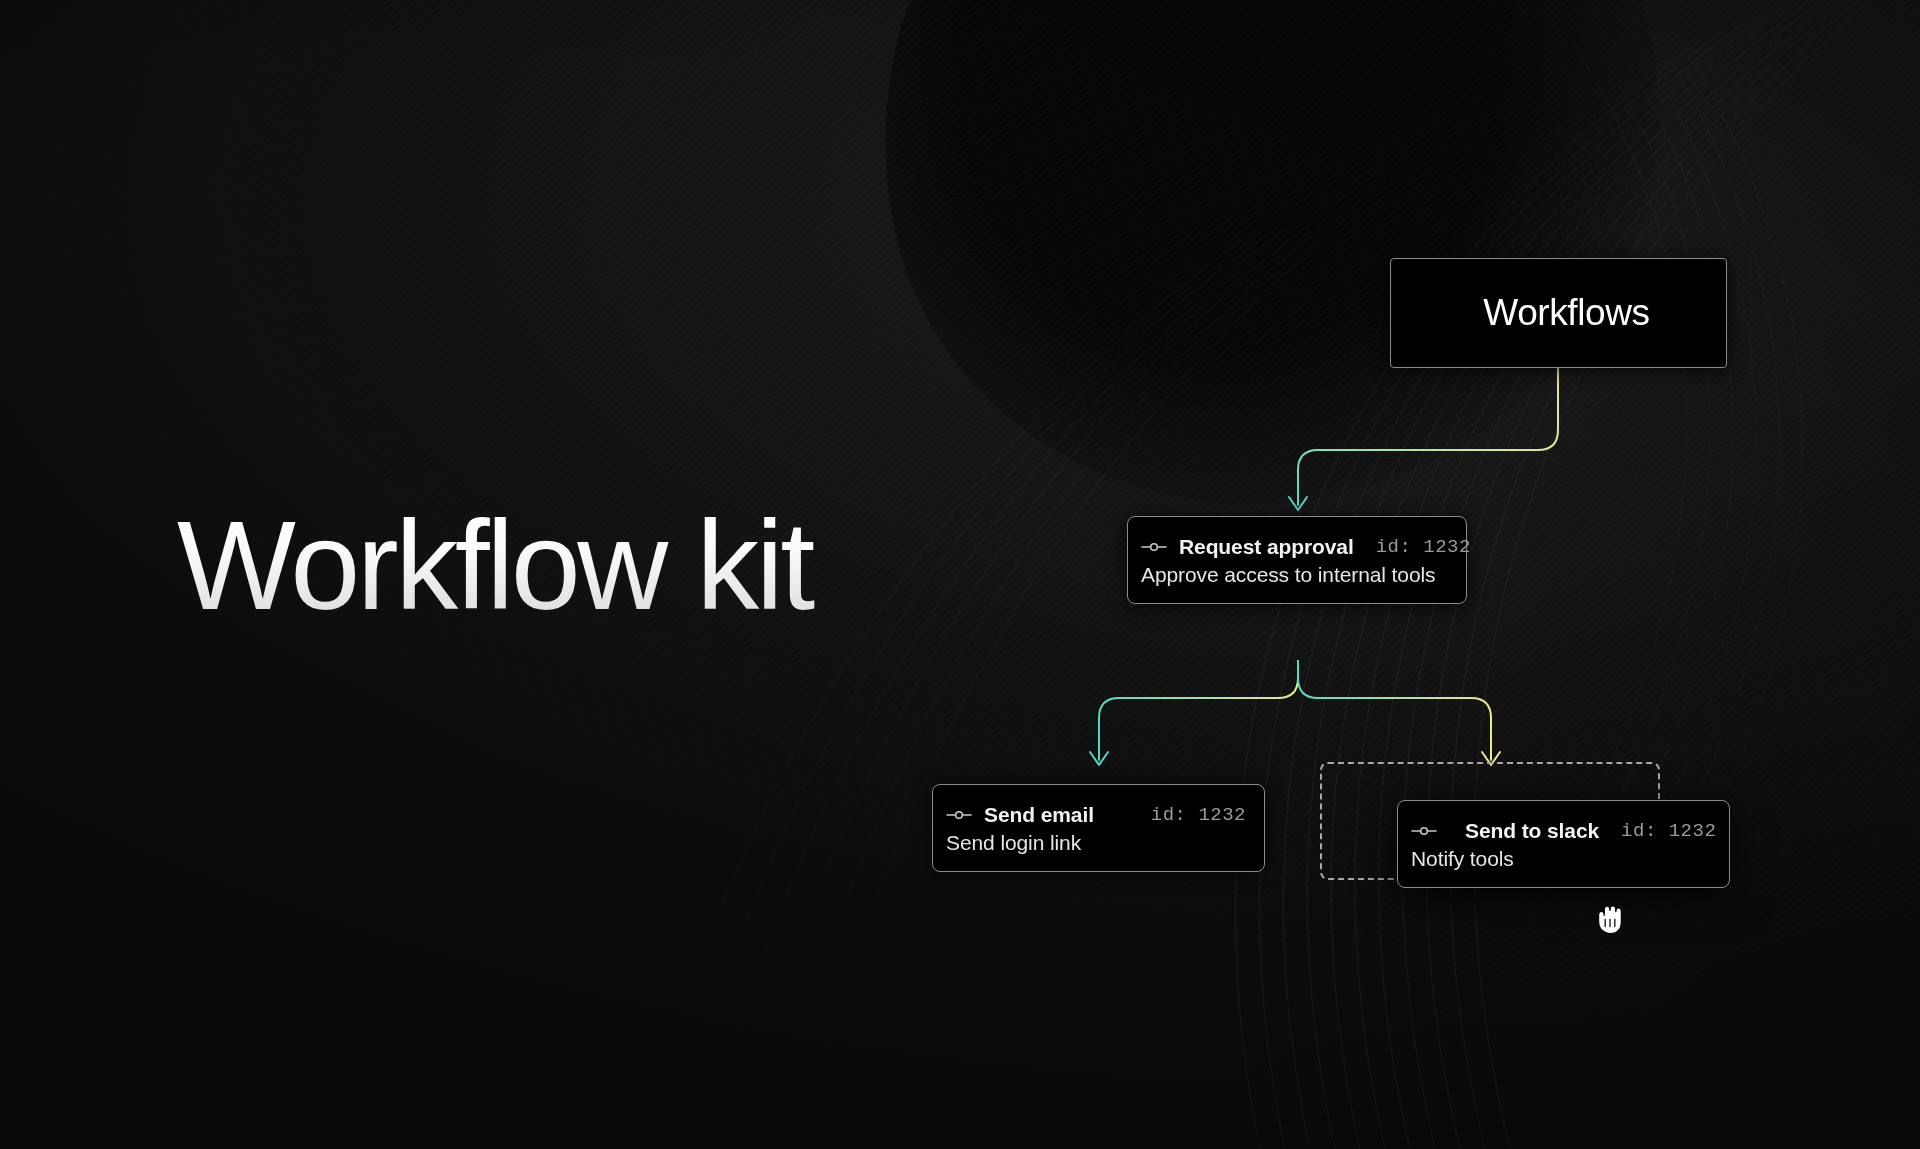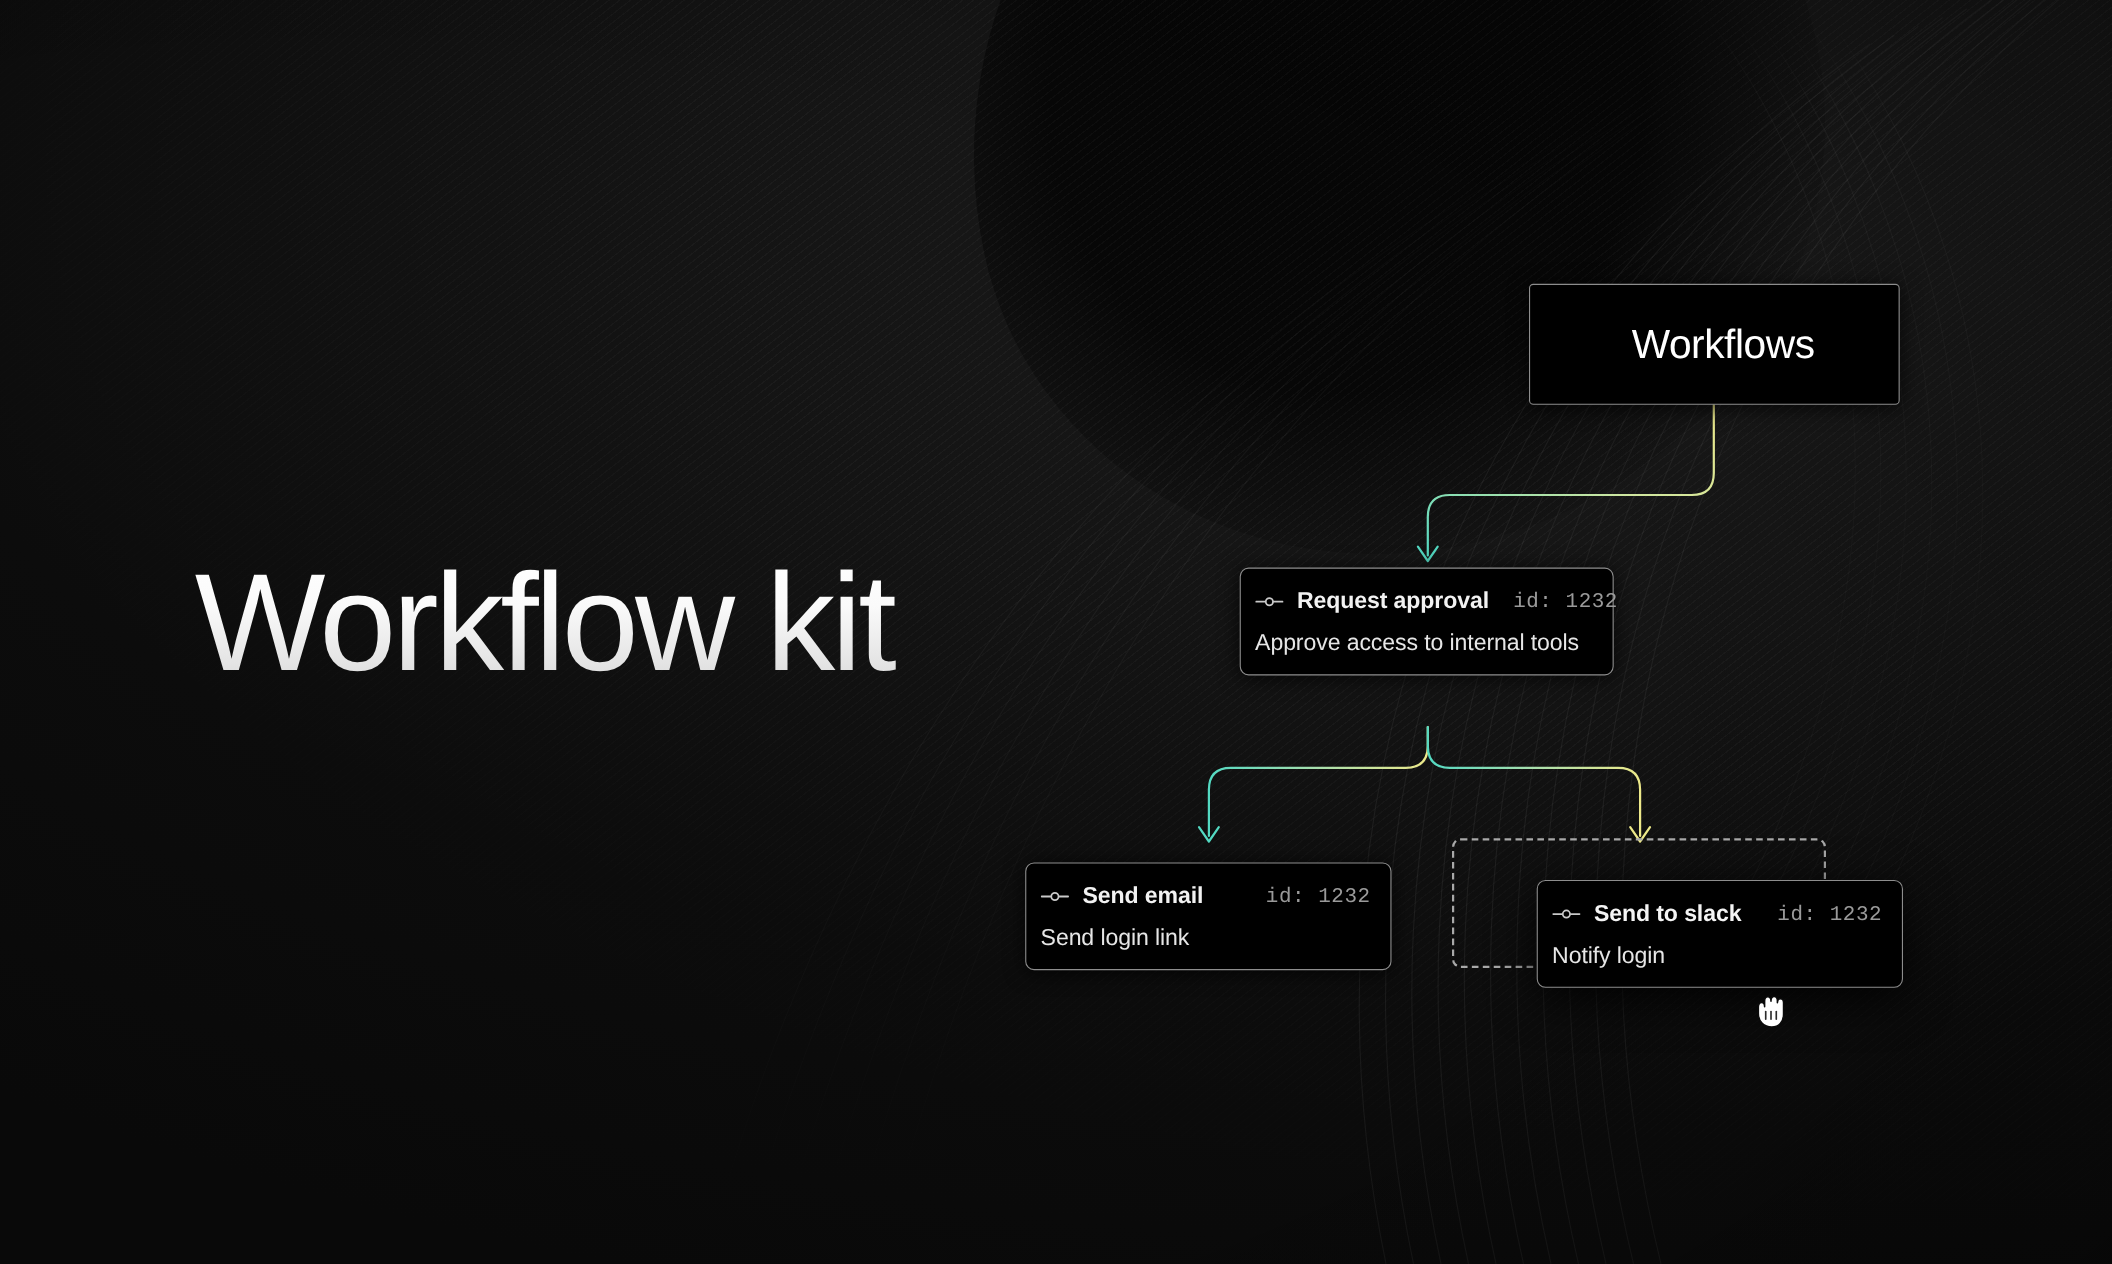--- a/index.html
+++ b/index.html
@@ -128,41 +128,40 @@
   .node-title {
     font-size:21px; font-weight:700; color:#f2f2f2; letter-spacing:-.1px;
     white-space:nowrap;
   }
   .node-id {
     margin-left:auto; padding-left:22px;
     font-family:"Liberation Mono", "DejaVu Sans Mono", monospace;
     font-size:19px; color:#9a9a9a; letter-spacing:.5px; white-space:nowrap;text-align:center;
   }
   .node-desc {
-    margin-top:10px;
     font-size:21px; color:#e6e6e6; font-weight:400; letter-spacing:-.1px;
     white-space:nowrap;
   }
 
   .node-approval { left:1127px; top:516px; width:340px; }
   .node-email    { left:932px;  top:784px; width:333px; }
 
   .node-ghost {
     position:absolute;
     left:1320px; top:762px;
     width:340px; height:118px;
     border:2px dashed #a9a9a9;
     border-radius:8px;
     background:transparent;
   }
   .node-slack {
     left:1397px; top:800px; width:333px;
     box-shadow:0 10px 42px rgba(0,0,0,.9);
   }
-  .node-slack .node-title { color:#f4f4f4; }
+  .node-slack .node-title { color:#f4f4f4;margin-left:16px; }
 
   .cursor-grab {
     position:absolute;
     left:1592px; top:898px;
     width:36px; height:40px;
     pointer-events:none;
   }
 </style>
 </head>
 <body>
@@ -296,21 +295,21 @@
     <div class="node node-card node-slack">
       <div class="node-head">
         <svg class="node-icon" viewBox="0 0 26 14">
           <line x1="1" y1="7" x2="9" y2="7" stroke="#c9c9c9" stroke-width="1.6" stroke-linecap="round"></line>
           <circle cx="13" cy="7" r="3.3" fill="none" stroke="#c9c9c9" stroke-width="1.6"></circle>
           <line x1="17" y1="7" x2="25" y2="7" stroke="#c9c9c9" stroke-width="1.6" stroke-linecap="round"></line>
         </svg>
         <span class="node-title">Send to slack</span>
         <span class="node-id">id: 1232</span>
       </div>
-      <div class="node-desc">Notify login</div>
+      <div class="node-desc">Notify tools</div>
     </div>
 
     <svg class="cursor-grab" viewBox="0 0 36 40">
       <path d="M6.5,17.5 C6.5,14.8 7.6,13.4 9.4,13.4 C11.2,13.4 12.2,14.8 12.2,17.2
                L12.2,12.2 C12.2,9.5 13.3,8.1 15.1,8.1 C16.9,8.1 18,9.5 18,12.2
                L18,12.0 C18,9.3 19.1,7.9 20.9,7.9 C22.7,7.9 23.8,9.3 23.8,12.0
                L23.8,13.5 C23.8,11.2 24.9,9.9 26.6,9.9 C28.3,9.9 29.4,11.2 29.4,13.7
                L29.4,24.0 C29.4,31.2 25.2,35.6 18.6,35.6 C11.8,35.6 6.5,30.8 6.5,23.4 Z" fill="#ffffff" stroke="#0a0a0a" stroke-width="1.4" stroke-linejoin="round"></path>
       <g stroke="#2b2b2b" stroke-width="1.5" stroke-linecap="round">
         <line x1="13.2" y1="21.5" x2="13.2" y2="28.5"></line>

